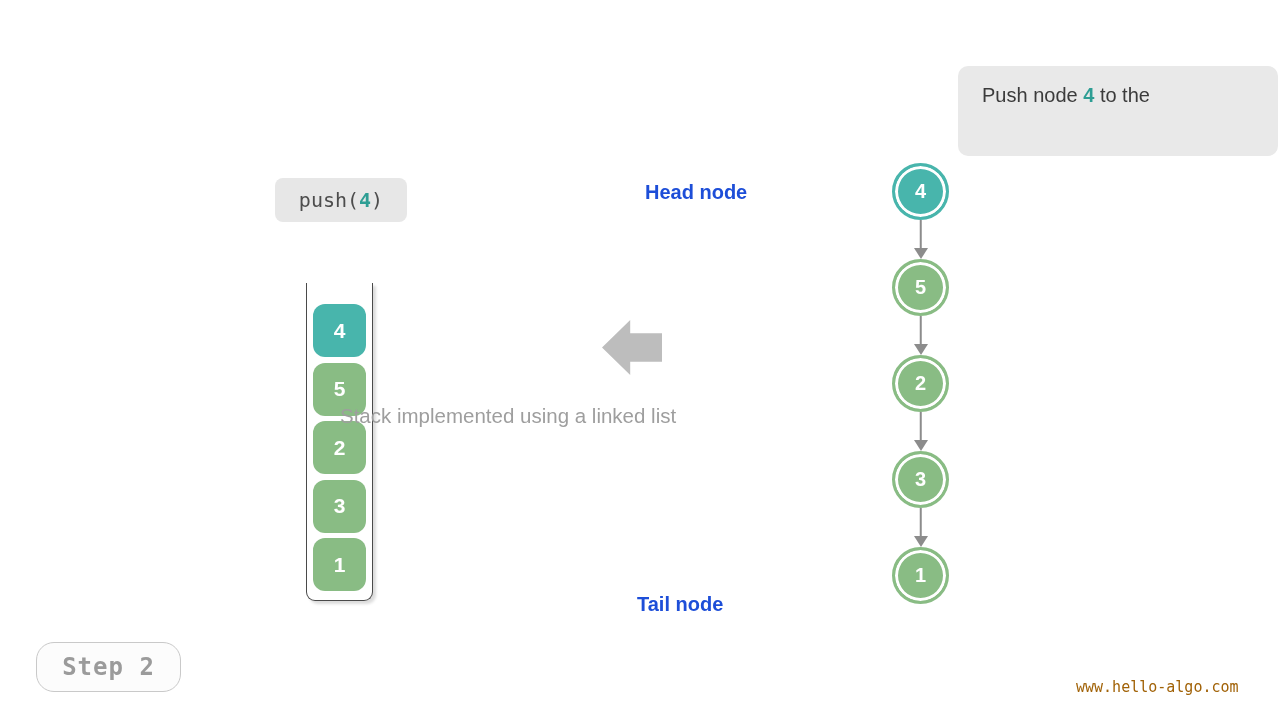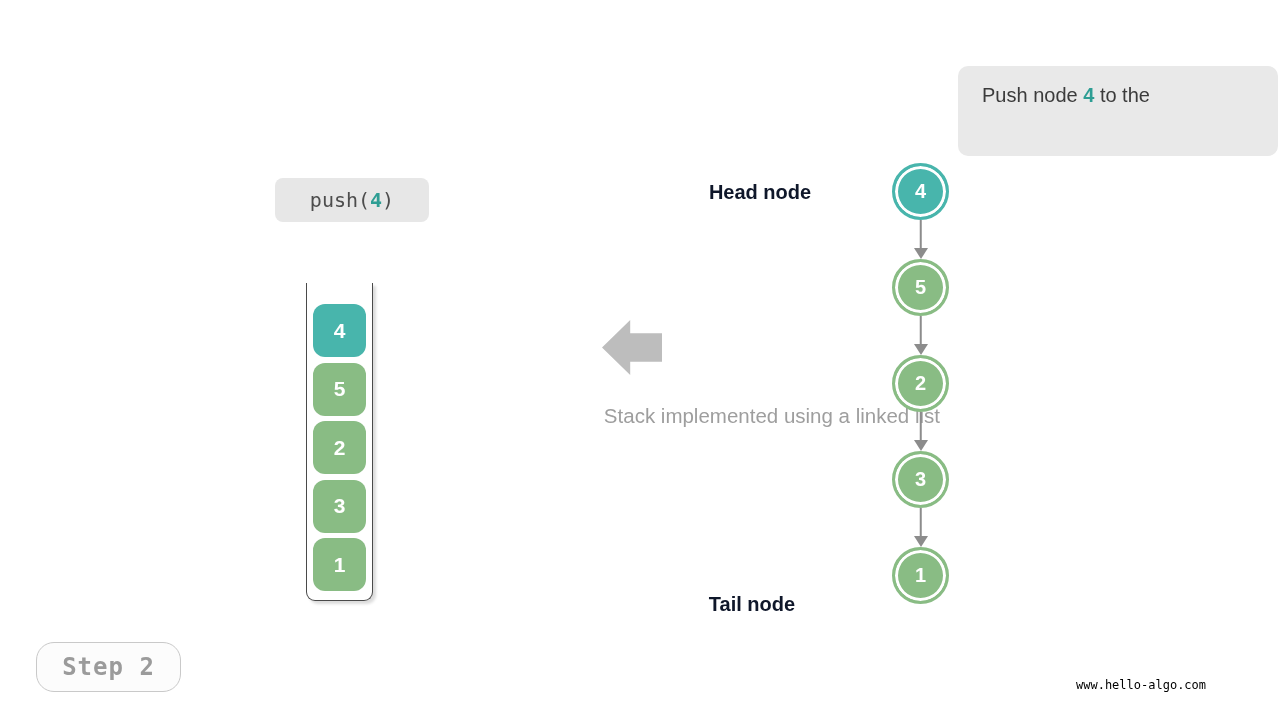--- a/index.html
+++ b/index.html
@@ -24,21 +24,21 @@
     font-size: 20px;
     line-height: 29px;
     color: #3b3b3b;
   }
   .hl { color: #2e9e94; font-weight: 700; }
 
   
   .op-badge {
     position: absolute;
     left: 275px; top: 178px;
-    width: 154px; height: 44px;
+    width: 132px; height: 44px;
     background: #e7e7e7;
     border-radius: 8px;
     display: flex; align-items: center; justify-content: center;
     font-family: "DejaVu Sans Mono", monospace;
     font-size: 20px;
     color: #4d4d4d;
   }
 
   
   .stack-frame {
@@ -70,21 +70,21 @@
     width: 60px; height: 55px;
     background: #bdbdbd;
     clip-path: polygon(0 50%, 47% 0, 47% 24%, 100% 24%, 100% 76%, 47% 76%, 47% 100%);
   }
 
   
   .caption {
     position: absolute;
     left: 340px; top: 404px;
     width: 600px;
-    text-align: right;
+    text-align: left;
     font-size: 20.5px;
     color: #9e9e9e;
   }
 
   
   .list-column {
     position: absolute;
     left: 892px; top: 163px;
     width: 57px;
     display: flex; flex-direction: column;
@@ -109,24 +109,24 @@
     top: 28px; width: 0; height: 0;
     border-left: 7px solid transparent;
     border-right: 7px solid transparent;
     border-top: 11px solid #8c8c8c;
   }
 
   
   .node-label {
     position: absolute;
     width: 230px;
-    text-align: center;
+    text-align: left;
     font-size: 20px; font-weight: 700;
     line-height: 24px;
-    color: #0f172a;
+    color: #1d4ed8;
   }
   .label-head { left: 645px; top: 180px; }
   .label-tail { left: 637px; top: 592px; }
 
   
   .step-badge {
     position: absolute;
     left: 36px; top: 642px;
     width: 145px; height: 50px;
     background: #fcfcfc;
@@ -137,22 +137,22 @@
     font-size: 24px; font-weight: 700;
     letter-spacing: 1px;
     color: #9b9b9b;
   }
 
   
   .watermark {
     position: absolute;
     left: 1076px; top: 678px;
     font-family: "DejaVu Sans Mono", monospace;
-    font-size: 12px;
-    color: #000000;
+    font-size: 15px;
+    color: #a16207;
   }
 </style>
 </head>
 <body>
 
 <div class="canvas">
 
   <div class="note">
     <div class="note-line"><span>Push node </span><span class="hl">4</span><span> to the</span></div>
   </div>

